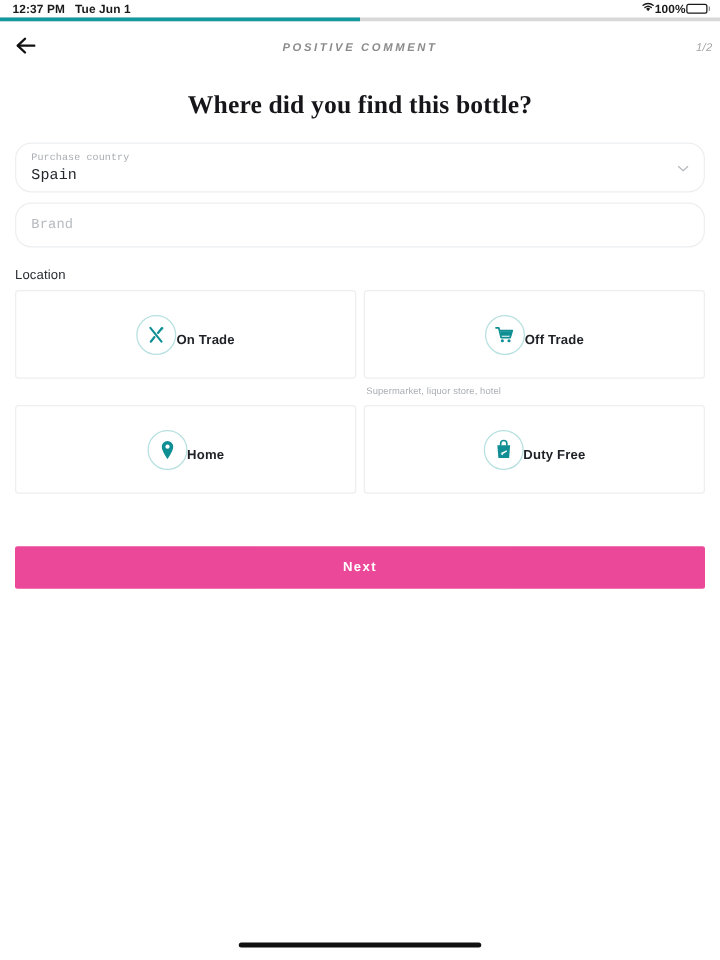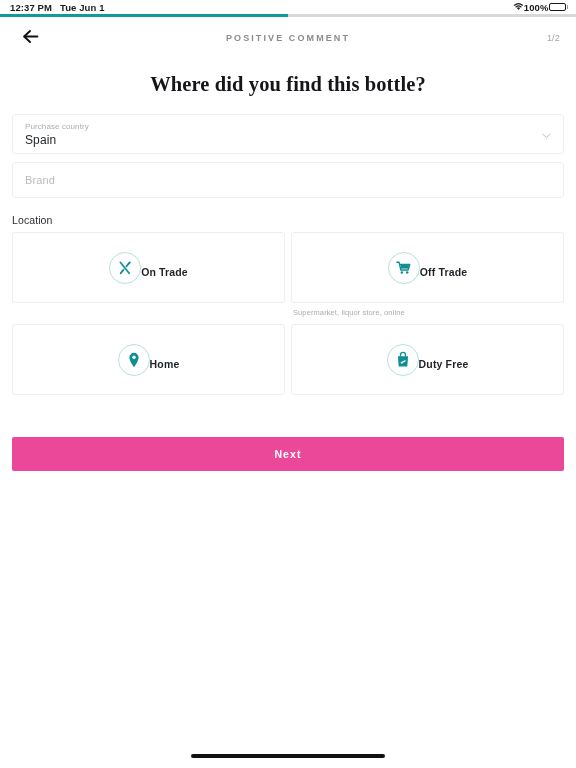--- a/index.html
+++ b/index.html
@@ -79,23 +79,24 @@
     top: 0;
     height: 100%;
     background: #11999e;
   }
 
   
   .nav-bar {
     height: 42px;
     display: flex;
     align-items: center;
-    padding: 0 16px;
+    padding: 0 6px;
     box-sizing: border-box;
     position: relative;
+    font-style: italic;
   }
   .back-btn {
     width: 28px;
     height: 28px;
     display: flex;
     align-items: center;
     justify-content: center;
     cursor: pointer;
     background: none;
     border: none;
@@ -130,24 +131,25 @@
     letter-spacing: 0.1px;
   }
 
   
   .form-wrap {
     padding: 0 12px;
     margin-top: 18px;
   }
   .field {
     border: 1px solid #eceef0;
-    border-radius: 3px;
+    border-radius: 13px;
     background: #fff;
     box-sizing: border-box;
     position: relative;
+    font-family: Liberation Mono, monospace;
   }
   .field.select {
     height: 40px;
     padding: 6px 12px 0 12px;
   }
   .field-label {
     font-size: 8px;
     color: #a9aeb3;
     line-height: 11px;
     letter-spacing: 0.1px;
@@ -353,21 +355,21 @@
             <g stroke="#0f8f93" stroke-width="1.4" fill="none" stroke-linecap="round" stroke-linejoin="round">
               <path d="M1.8 3.2 H4.0 L5.9 11.0 H13.1 L14.8 5.4 H4.6"></path>
             </g>
             <rect x="5.6" y="6.0" width="8.3" height="3.6" fill="#0f8f93"></rect>
             <circle cx="6.9" cy="13.6" r="1.25" fill="#0f8f93"></circle>
             <circle cx="12.2" cy="13.6" r="1.25" fill="#0f8f93"></circle>
           </svg>
         </div>
         <div class="card-label">Off Trade</div>
       </div>
-      <div class="card-hint">Supermarket, liquor store, online</div>
+      <div class="card-hint">Supermarket, liquor store, hotel</div>
     </div>
 
     <div class="card-cell">
       <div class="option-card">
         <div class="icon-circle">
           <svg width="18" height="18" viewBox="0 0 18 18">
             <path d="M9 1.8 A4.6 4.6 0 0 0 4.4 6.4 C4.4 9.9 9 16.2 9 16.2 C9 16.2 13.6 9.9 13.6 6.4 A4.6 4.6 0 0 0 9 1.8 Z" fill="#0f8f93"></path>
             <circle cx="9" cy="6.3" r="1.7" fill="#ffffff"></circle>
           </svg>
         </div>

